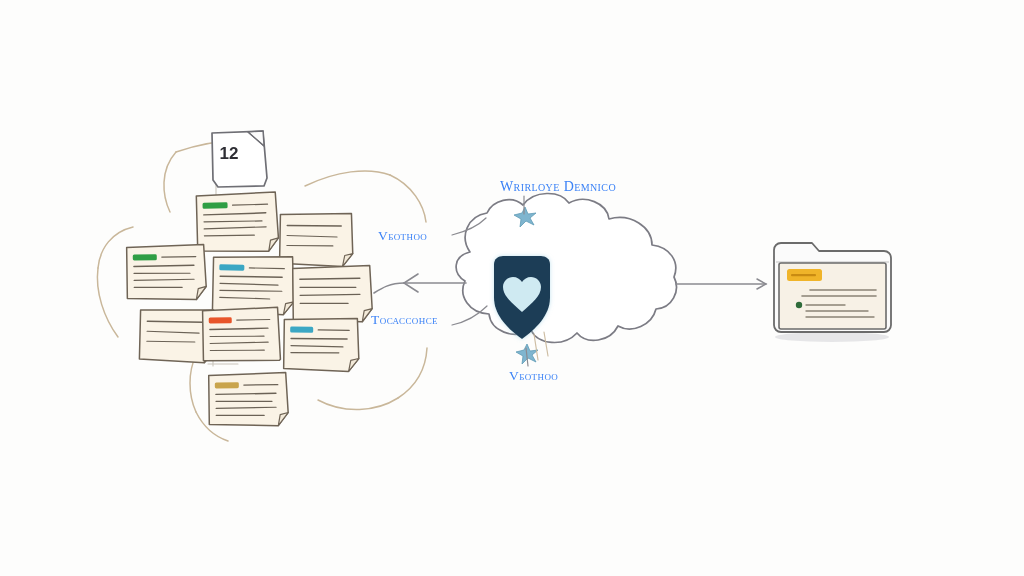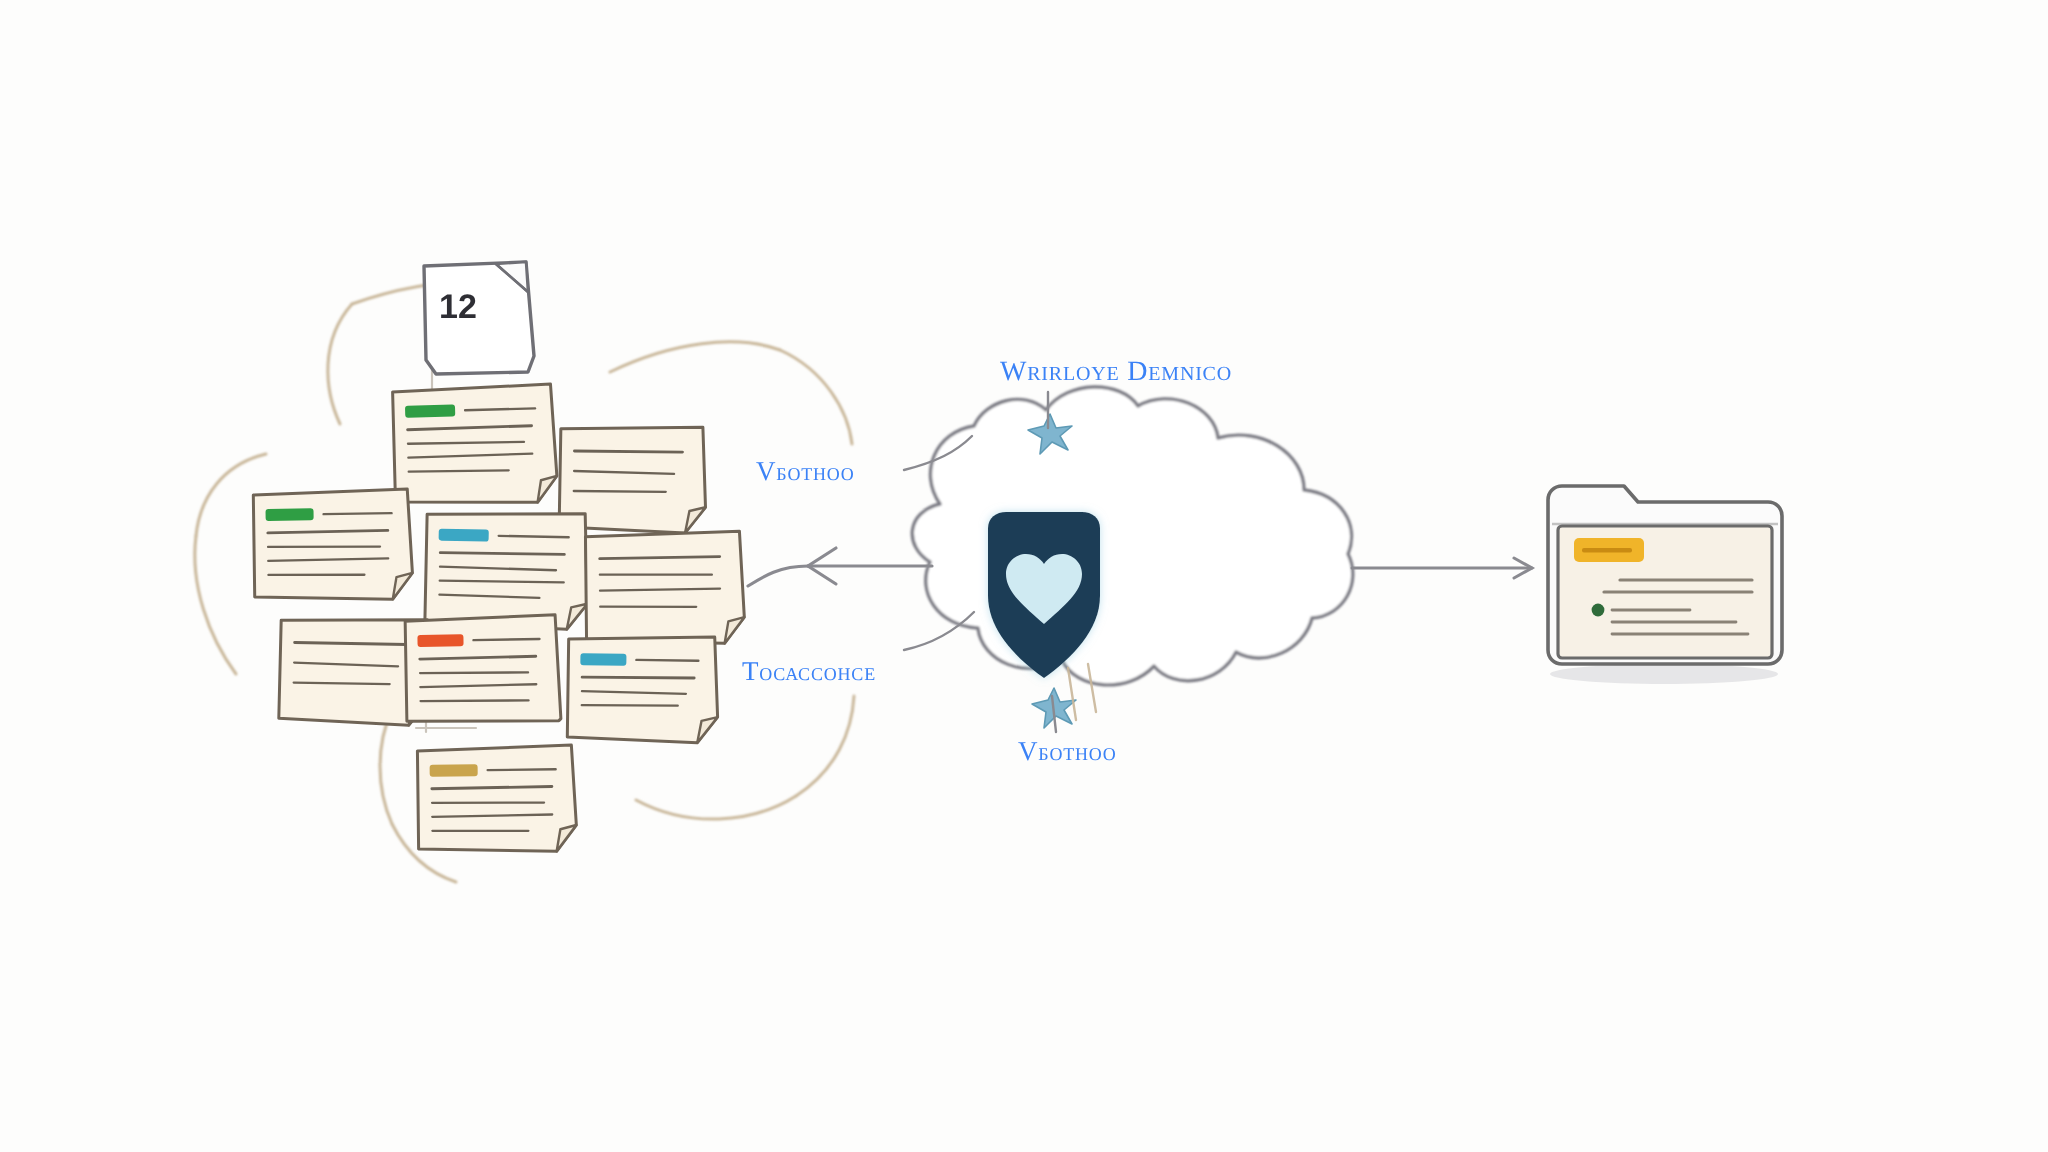--- a/index.html
+++ b/index.html
@@ -15,21 +15,21 @@
     position:absolute;
     font-family:"Liberation Serif", serif;
     color:#3b82f6;
     font-size:13.5px;
     letter-spacing:.4px;
     white-space:nowrap;
     font-variant:small-caps;
   }
   #lbl-top{left:500px;top:179px;font-size:14px;}
   #lbl-left{left:378px;top:228px;}
-  #lbl-lowleft{left:371px;top:328px;}
+  #lbl-lowleft{left:371px;top:312px;}
   #lbl-bottom{left:509px;top:368px;}
 </style>
 </head>
 <body>
 
 <div id="stage">
 
   <svg id="svgroot" viewBox="0 0 1024 576" xmlns="http://www.w3.org/2000/svg">
     <defs>
       <filter id="soft" x="-25%" y="-25%" width="150%" height="150%">

